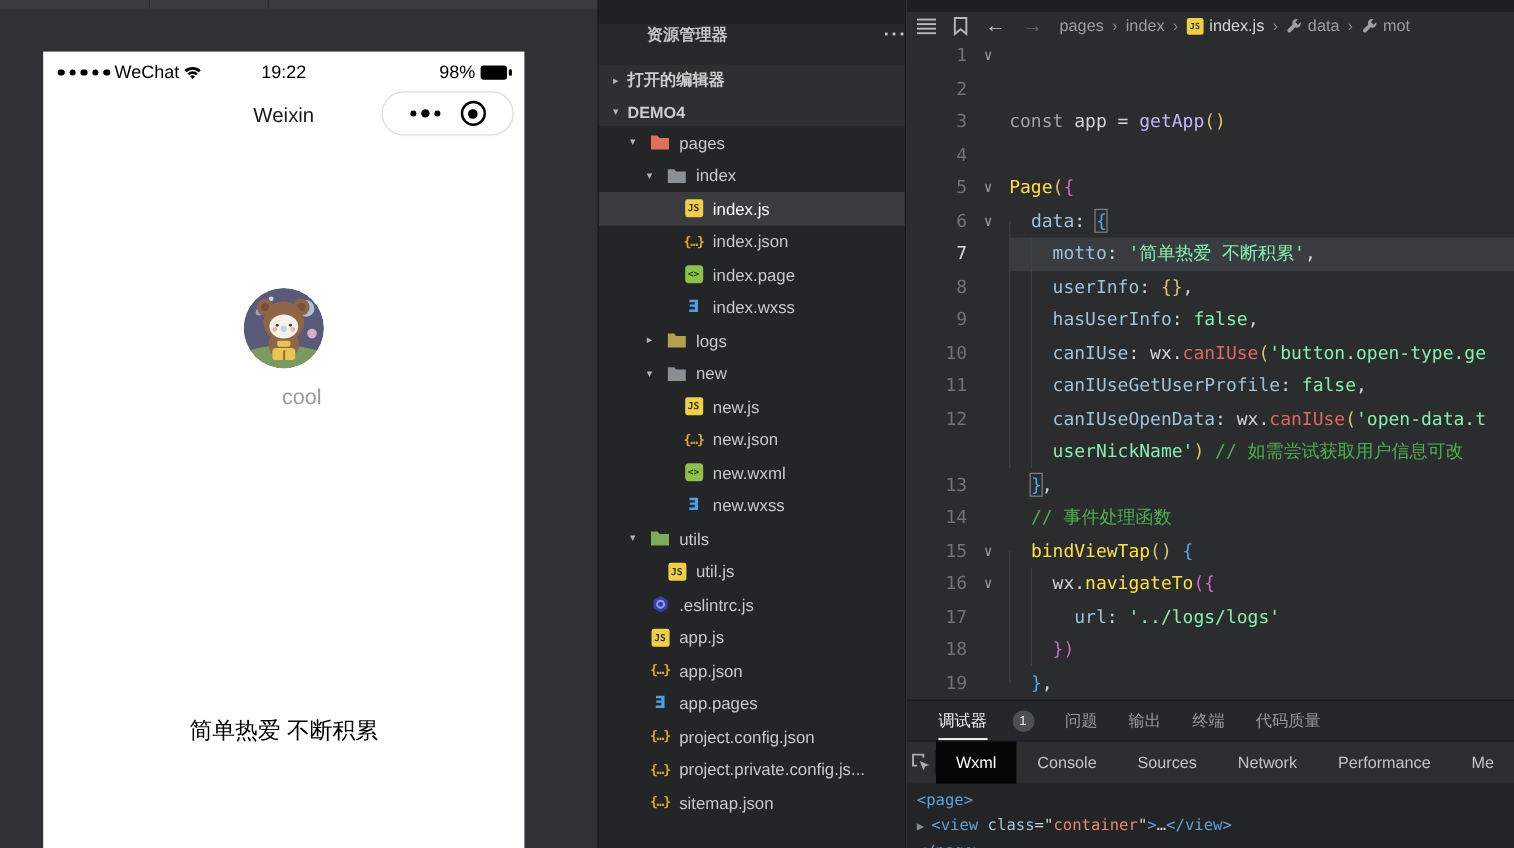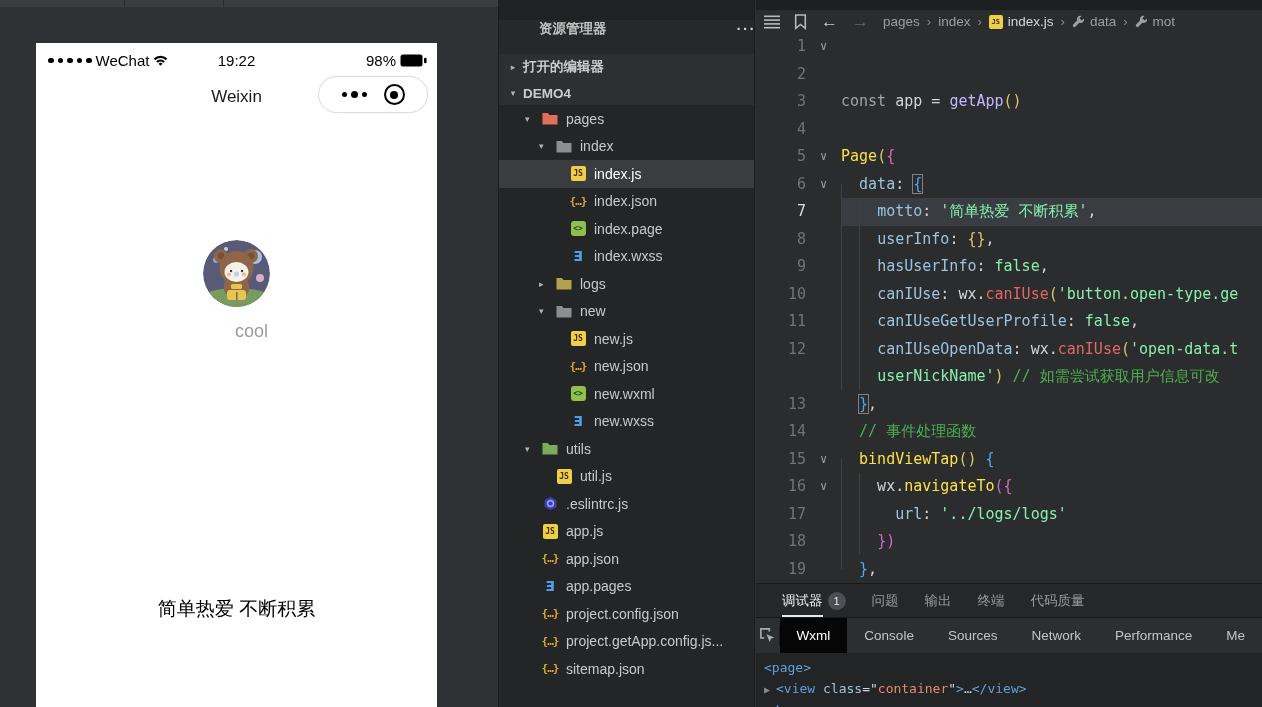--- a/index.html
+++ b/index.html
@@ -72,21 +72,21 @@
   .crow.hl .cln{color:#dcdcdc;}
   .guide{position:absolute;width:1px;background:#3e4043;}
   .cm{color:#4cb04f;} .pl{color:#d4d4d4;} .pr{color:#9cc3dd;} .st{color:#86efac;}
   .kw{color:#a3a3a3;} .fy{color:#c4b5fd;} .fo{color:#fde047;} .fr{color:#e0685e;}
   .b1{color:#d8c46a;} .b2{color:#cf68c9;} .b3{color:#4fa8e8;}
   .b3x{color:#4fa8e8;outline:1px solid #7e8287;}
 
   
   #debugger{left:756px;top:583px;width:506px;height:124px;background:#26272a;border-top:1px solid #17181a;overflow:hidden;}
   #dbg-tabs{position:absolute;left:0;top:0;width:100%;height:33px;display:flex;align-items:center;gap:26px;padding-left:26px;font-size:13.5px;color:#9a9a9a;}
-  .dbg-tab{display:flex;align-items:center;gap:5px;height:100%;}
+  .dbg-tab{display:flex;align-items:center;gap:21px;height:100%;}
   .dbg-tab.active{color:#f0f0f0;}
   .dbg-tab.active .dbg-label{border-bottom:2px solid #e8e8e8;height:100%;display:flex;align-items:center;padding-top:2px;}
   .badge{width:18px;height:18px;border-radius:50%;background:#4c5054;color:#e8e8e8;font-size:11px;display:flex;align-items:center;justify-content:center;}
   #devtools-bar{position:absolute;left:0;top:33px;width:100%;height:36px;background:#2d2e30;border-top:1px solid #17181a;display:flex;align-items:center;}
   #picker{width:34px;display:flex;align-items:center;justify-content:center;border-right:1px solid #1b1c1d;height:60%;}
   .dt-tab{padding:0 17px;height:100%;display:flex;align-items:center;color:#c3c3c3;font-size:13.5px;white-space:nowrap;}
   .dt-tab.active{background:#060606;color:#ffffff;}
   #wxml-view{position:absolute;left:0;top:69px;width:100%;bottom:0;background:#232426;
              font-family:"DejaVu Sans Mono",monospace;font-size:13px;padding:4px 0 0 8px;}
   .wrow{height:21px;line-height:21px;white-space:pre;}
@@ -336,21 +336,21 @@
           <span class="ticon">
             <span class="ic ic-json">{…}</span>
           </span>
           <span class="tlabel">project.config.json</span>
         </div>
         <div class="trow lv1">
           <span class="tarrow"></span>
           <span class="ticon">
             <span class="ic ic-json">{…}</span>
           </span>
-          <span class="tlabel">project.getApp.config.js...</span>
+          <span class="tlabel">project.private.config.js...</span>
         </div>
         <div class="trow lv1">
           <span class="tarrow"></span>
           <span class="ticon">
             <span class="ic ic-json">{…}</span>
           </span>
           <span class="tlabel">sitemap.json</span>
         </div>
       </div>
   </div>

